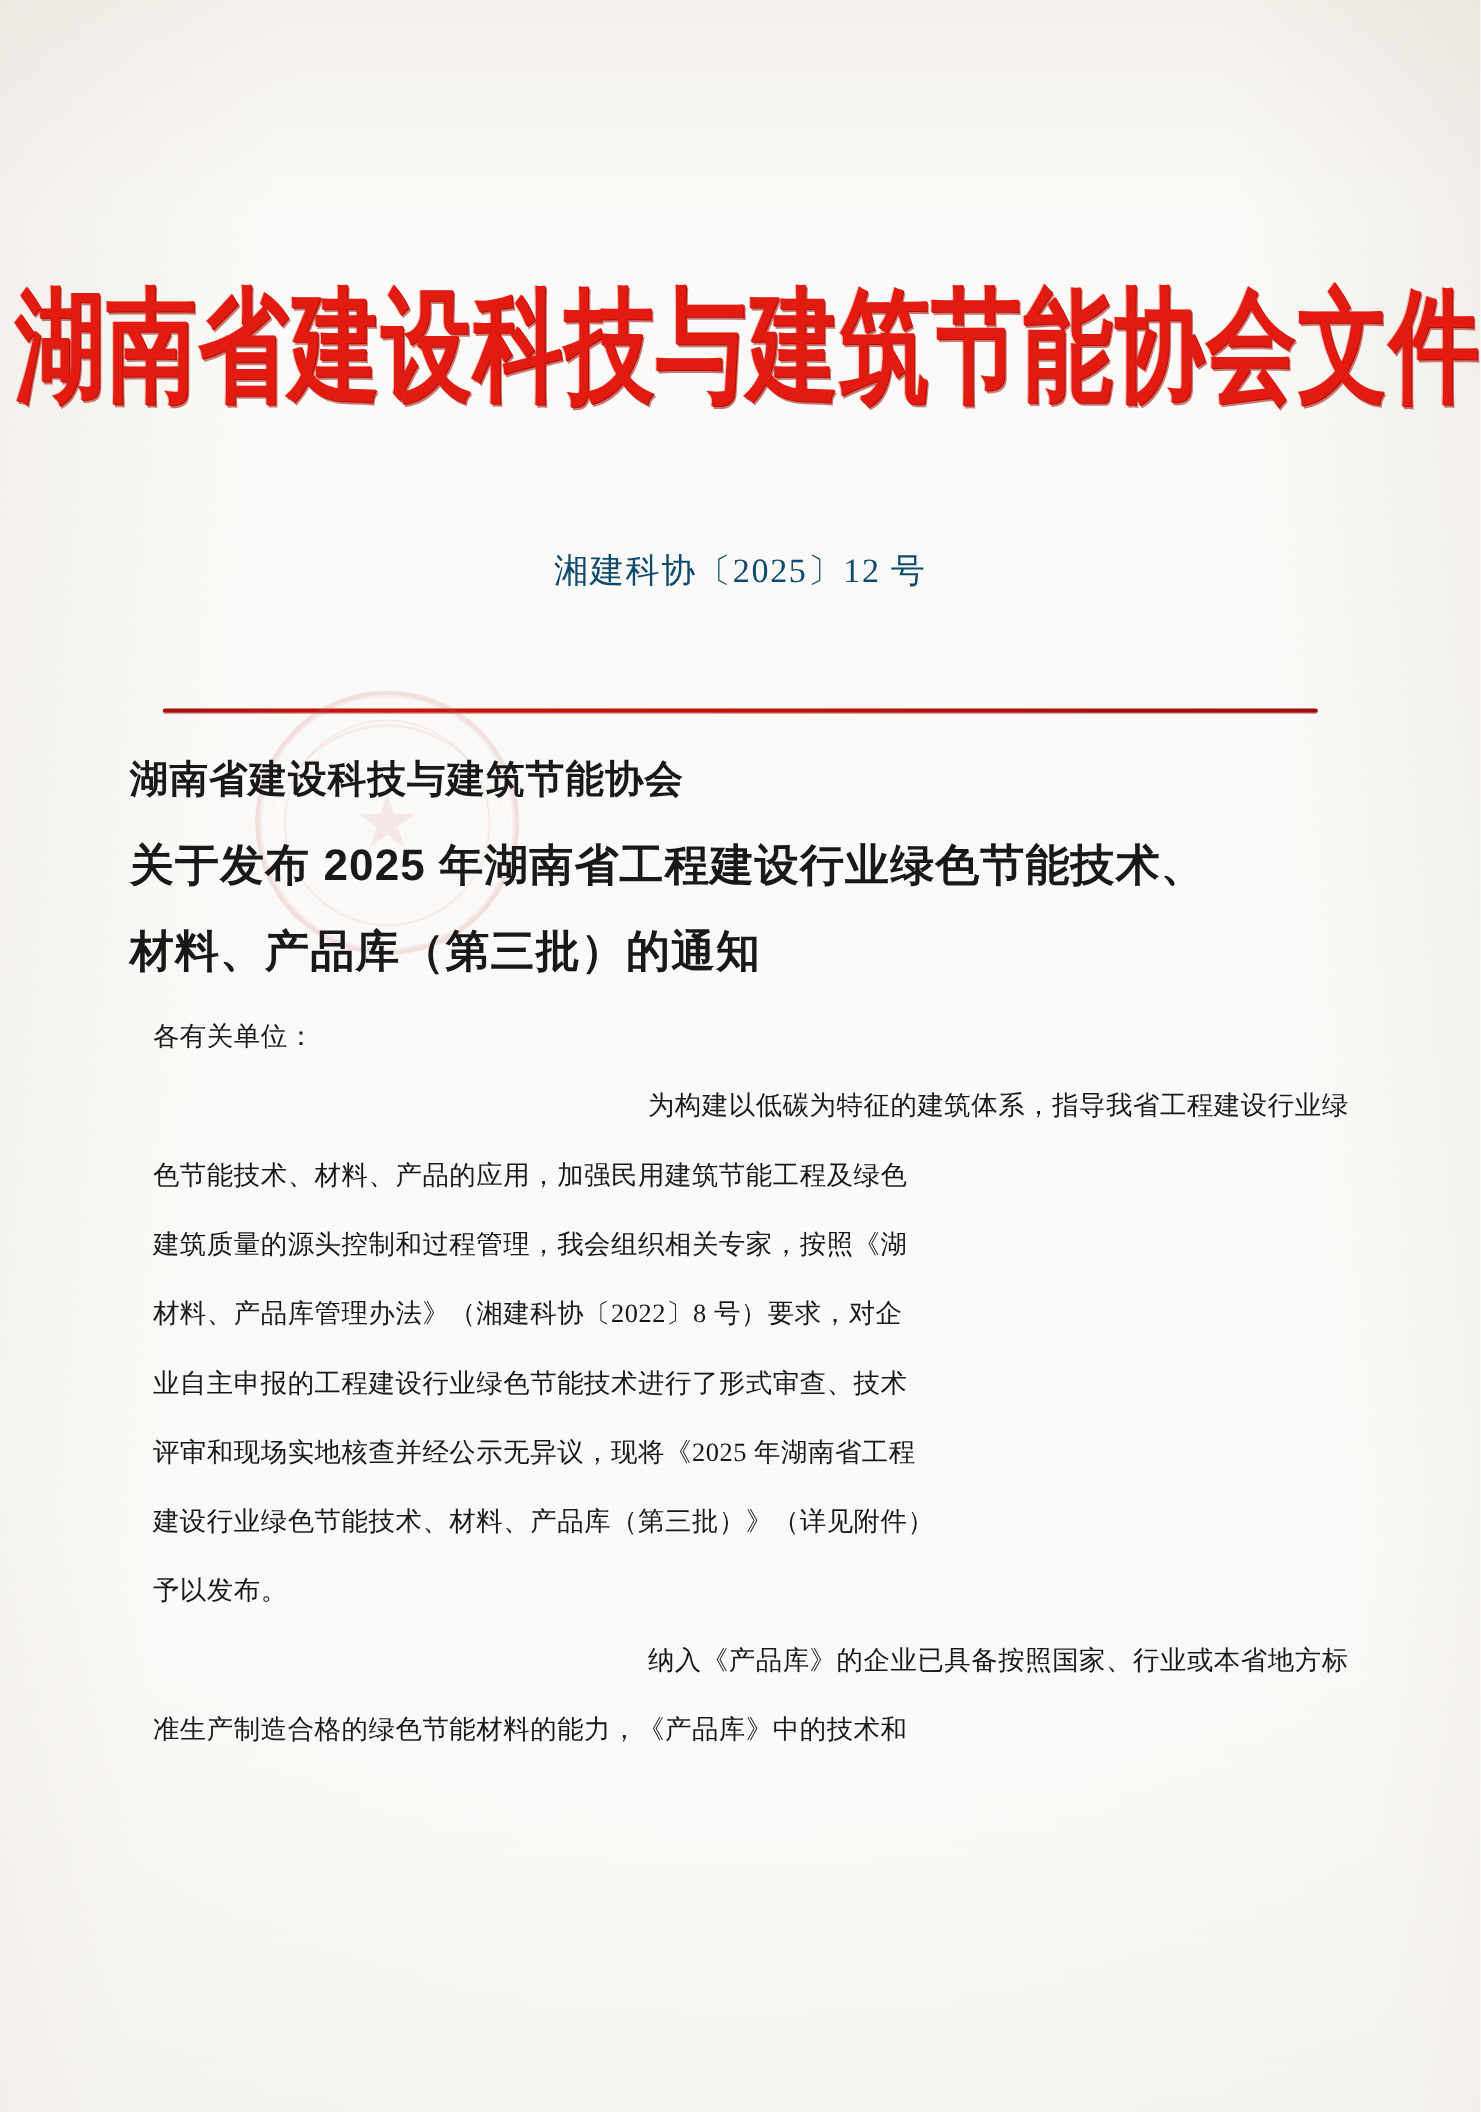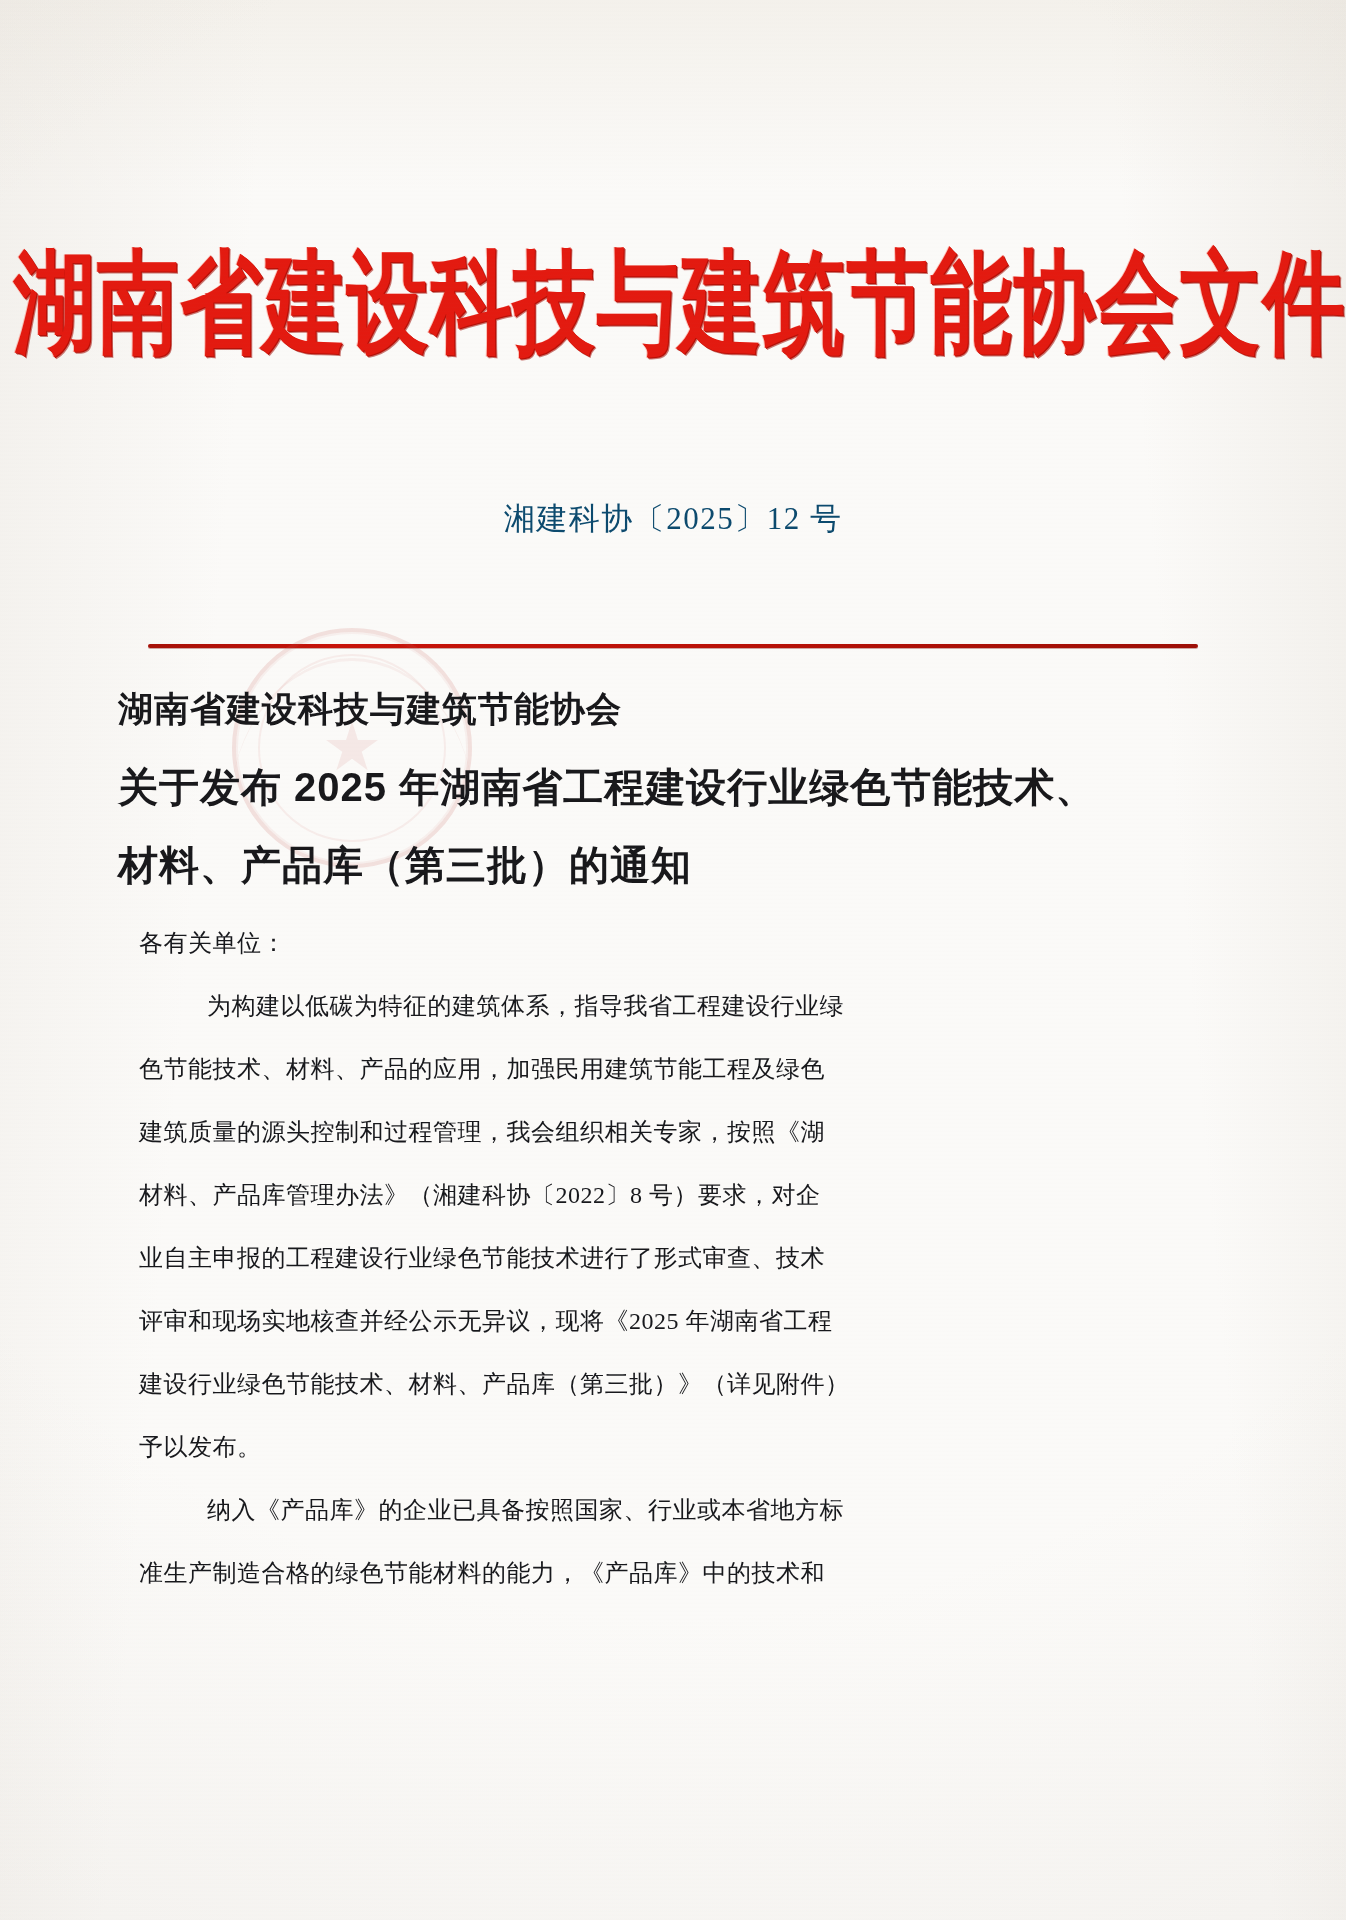--- a/index.html
+++ b/index.html
@@ -42,21 +42,21 @@
   .content {
     position: absolute;
     left: 0; top: 0; right: 0; bottom: 0;
   }
 
   
   .masthead {
     position: absolute;
     left: 0;
     right: 0;
-    top: 246px;
+    top: 258px;
     text-align: center;
   }
   .masthead-title {
     display: inline-block;
     font-family: "Liberation Sans", "DejaVu Sans", sans-serif;
     font-weight: bold;
     font-size: 83px;
     line-height: 1;
     letter-spacing: 2px;
     color: #e31a10;
@@ -123,20 +123,21 @@
   .body-line {
     font-family: "Liberation Serif", "DejaVu Serif", serif;
     font-size: 24px;
     line-height: 63px;
     color: #17181c;
     letter-spacing: 0.5px;
     white-space: nowrap;
   }
   .body-line.indent {
     text-indent: 68px;
+    text-align: right;
   }
 
   
   .seal {
     position: absolute;
     left: 232px;
     top: 628px;
     width: 232px;
     height: 232px;
     border-radius: 50%;

